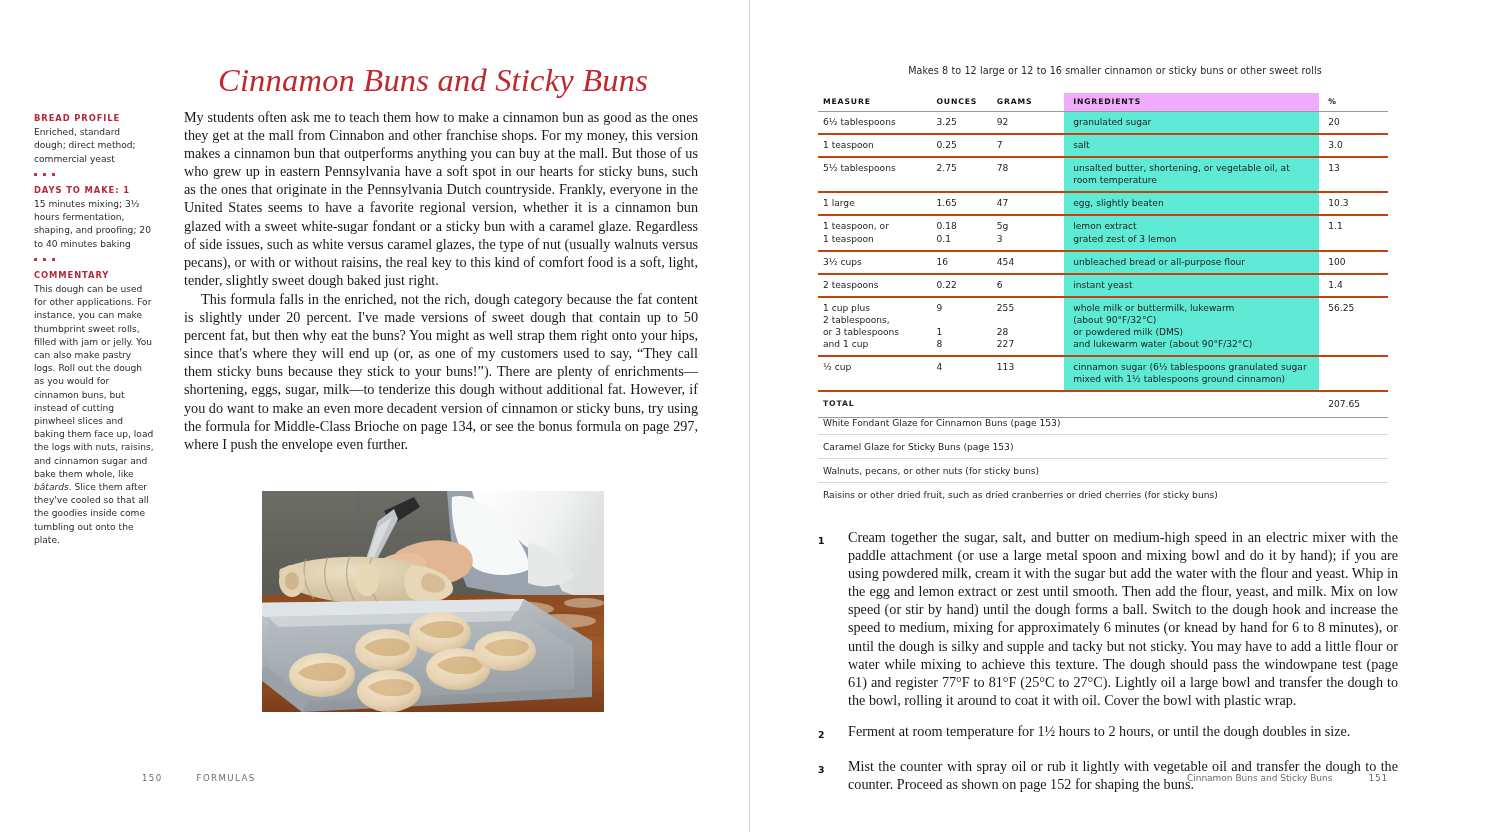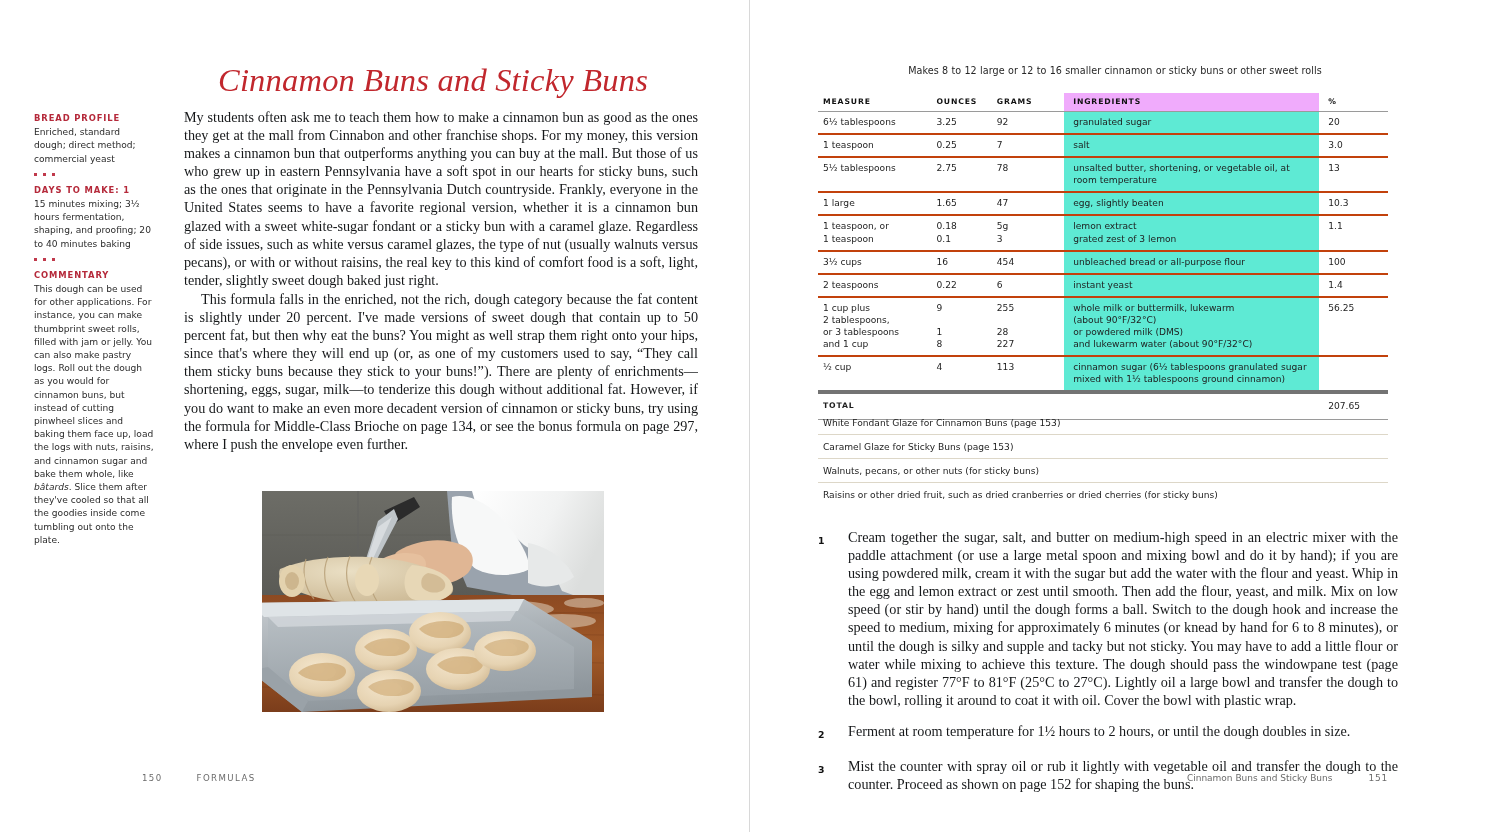--- a/index.html
+++ b/index.html
@@ -158,21 +158,21 @@
     border-bottom: 2px solid #c2410c;
     line-height: 12.1px;
   }
   .c-measure { width: 118px; padding-left: 5px !important; }
   .c-oz { width: 62px; }
   .c-g { width: 70px; }
   .c-ing { width: 252px; background: #5eead4; padding-left: 9px !important; padding-right: 8px !important; }
   .c-pct { width: 62px; padding-left: 9px !important; }
   th.c-ing { background: #f0abfc; }
   .formula-table tr.total td {
-    border-top: 4px solid #737373;
+    border-top: 1px solid #737373;
     border-bottom: 1px solid #9a9a9a;
     font-weight: bold;
     font-size: 7.7px;
     letter-spacing: 0.85px;
     padding-top: 6px;
     padding-bottom: 6px;
   }
   .formula-table tr.total td.c-pct {
     font-weight: normal;
     font-size: 9.1px;

